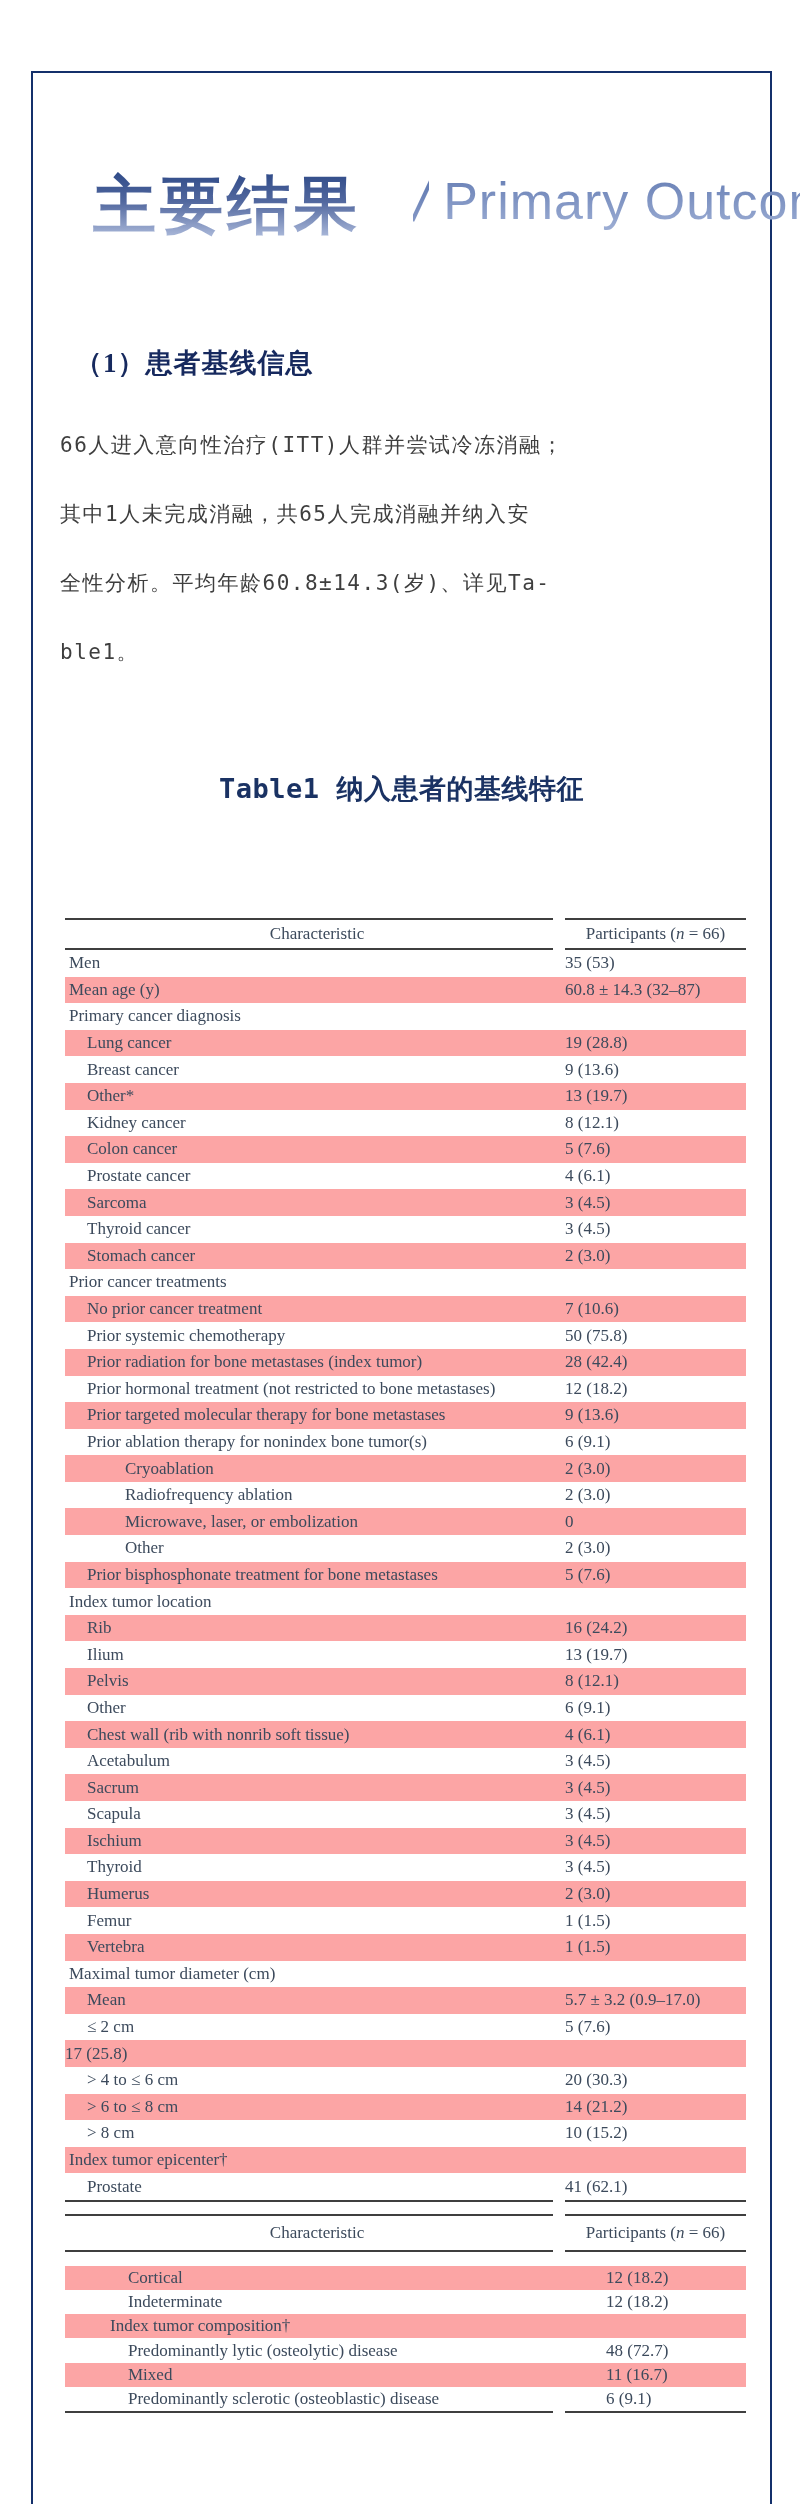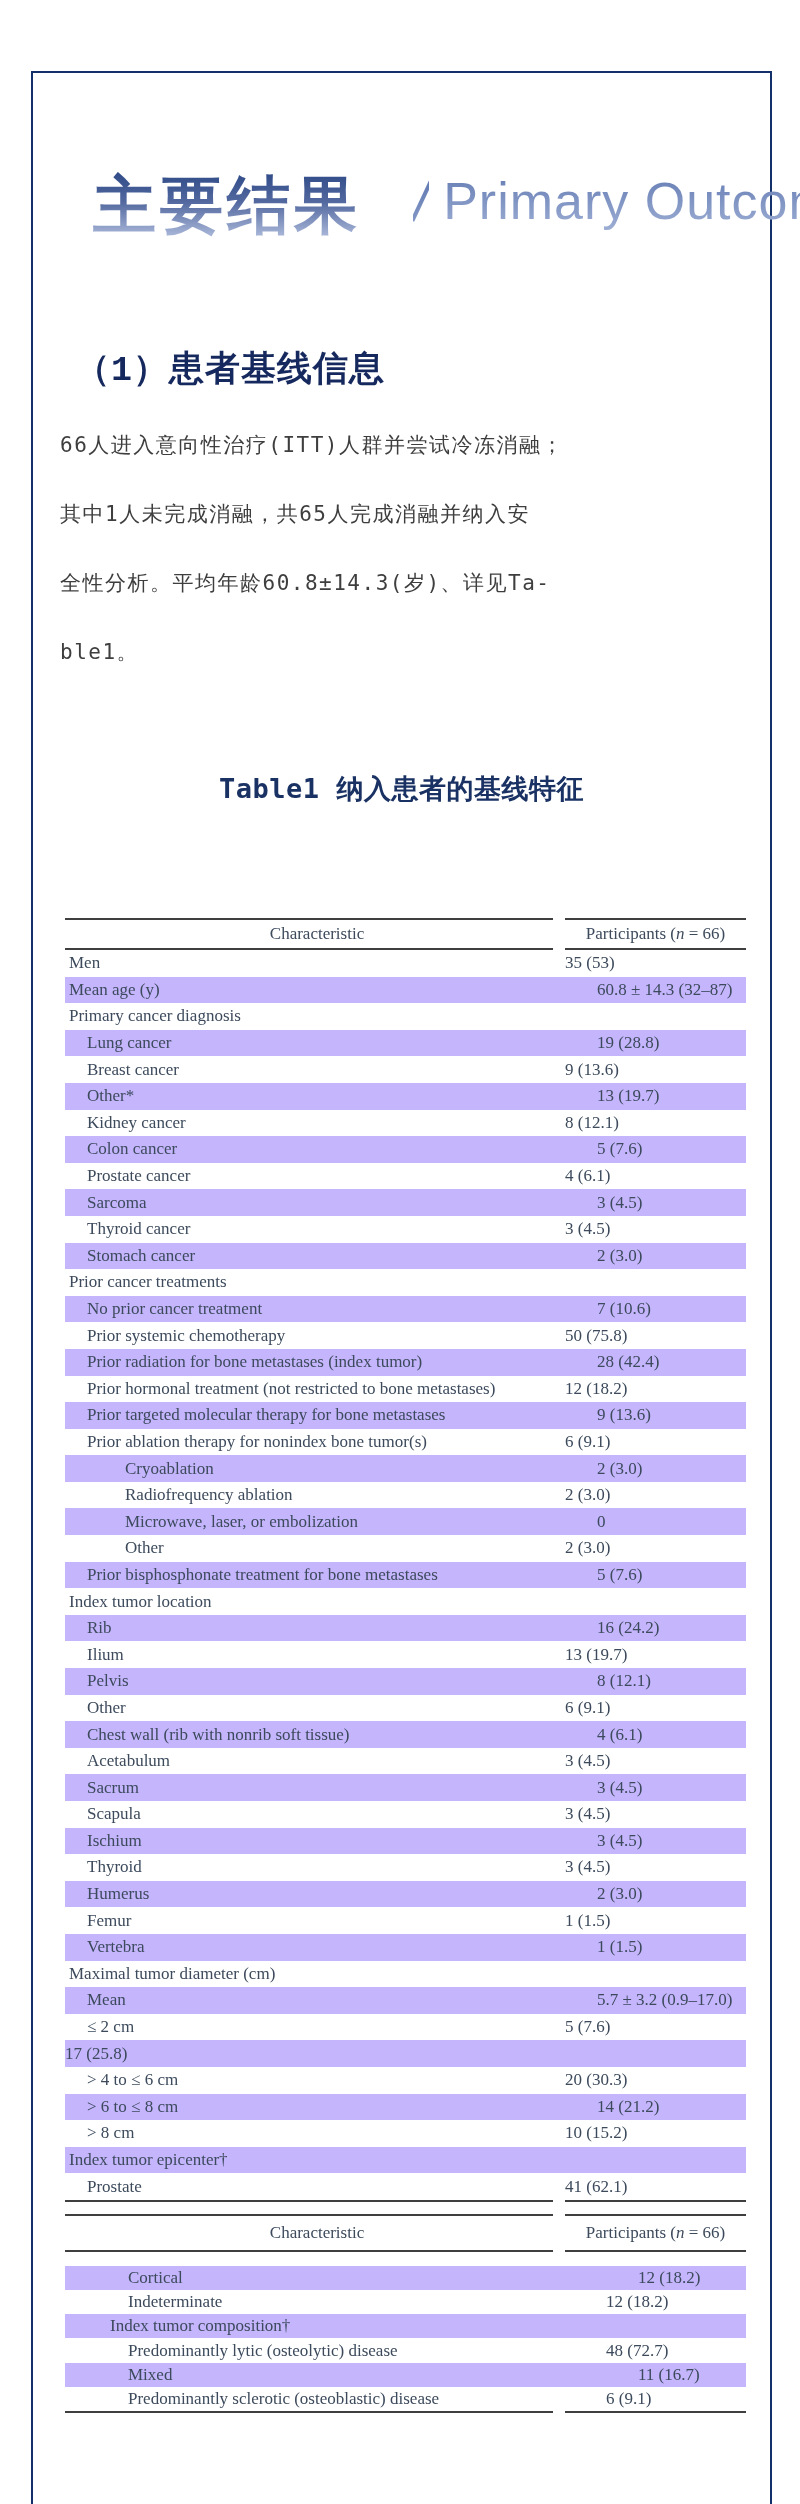--- a/index.html
+++ b/index.html
@@ -40,22 +40,22 @@
     font-size: 52px; font-weight: 300; letter-spacing: 1px;
     vertical-align: 8px;
     background: linear-gradient(180deg, #647cb3 0%, #9daed4 100%);
     -webkit-background-clip: text; background-clip: text;
     -webkit-text-fill-color: transparent; color: transparent;
   }
 
   
   .section-heading {
     position: absolute; left: 42px; top: 272px;
-    font-size: 35px; font-weight: 800; color: #16295e;
-    font-family: Liberation Mono, monospace;
+    font-size: 27px; font-weight: 800; color: #16295e;
+    font-family: Liberation Serif, serif;
     letter-spacing: 1px;
   }
 
   
   .para { position: absolute; left: 27px; top: 338px; width: 692px; }
   .para .pline {
     height: 69px; line-height: 69px;
     font-size: 21px; color: #3e3e3e; letter-spacing: 1.5px;
     font-family: "DejaVu Sans Mono", "Liberation Sans", sans-serif;
     white-space: nowrap;
@@ -88,21 +88,21 @@
   .thead-row.h2 { height: 34px; }
   .thead-row .th-label { padding-left: 4px; }
   .gap12 { height: 12px; }
   .gap14 { height: 14px; }
 
   .trow {
     display: grid; grid-template-columns: 500px 1fr;
     height: 26.6px; align-items: center;
   }
   .t2 .trow { height: 24.2px; padding-left: 41px; }
-  .trow.shaded { background: #c4b5fd; gap: 32px; }
+  .trow.shaded { background: #fca5a5; }
   .trow .label { padding-left: 4px; white-space: nowrap; }
   .trow.ind1 .label { padding-left: 22px; }
   .trow.ind2 .label { padding-left: 60px; }
   .trow .value { white-space: nowrap; }
   .ital { font-style: italic; }
 </style>
 </head>
 <body>
 
 <div class="page">

